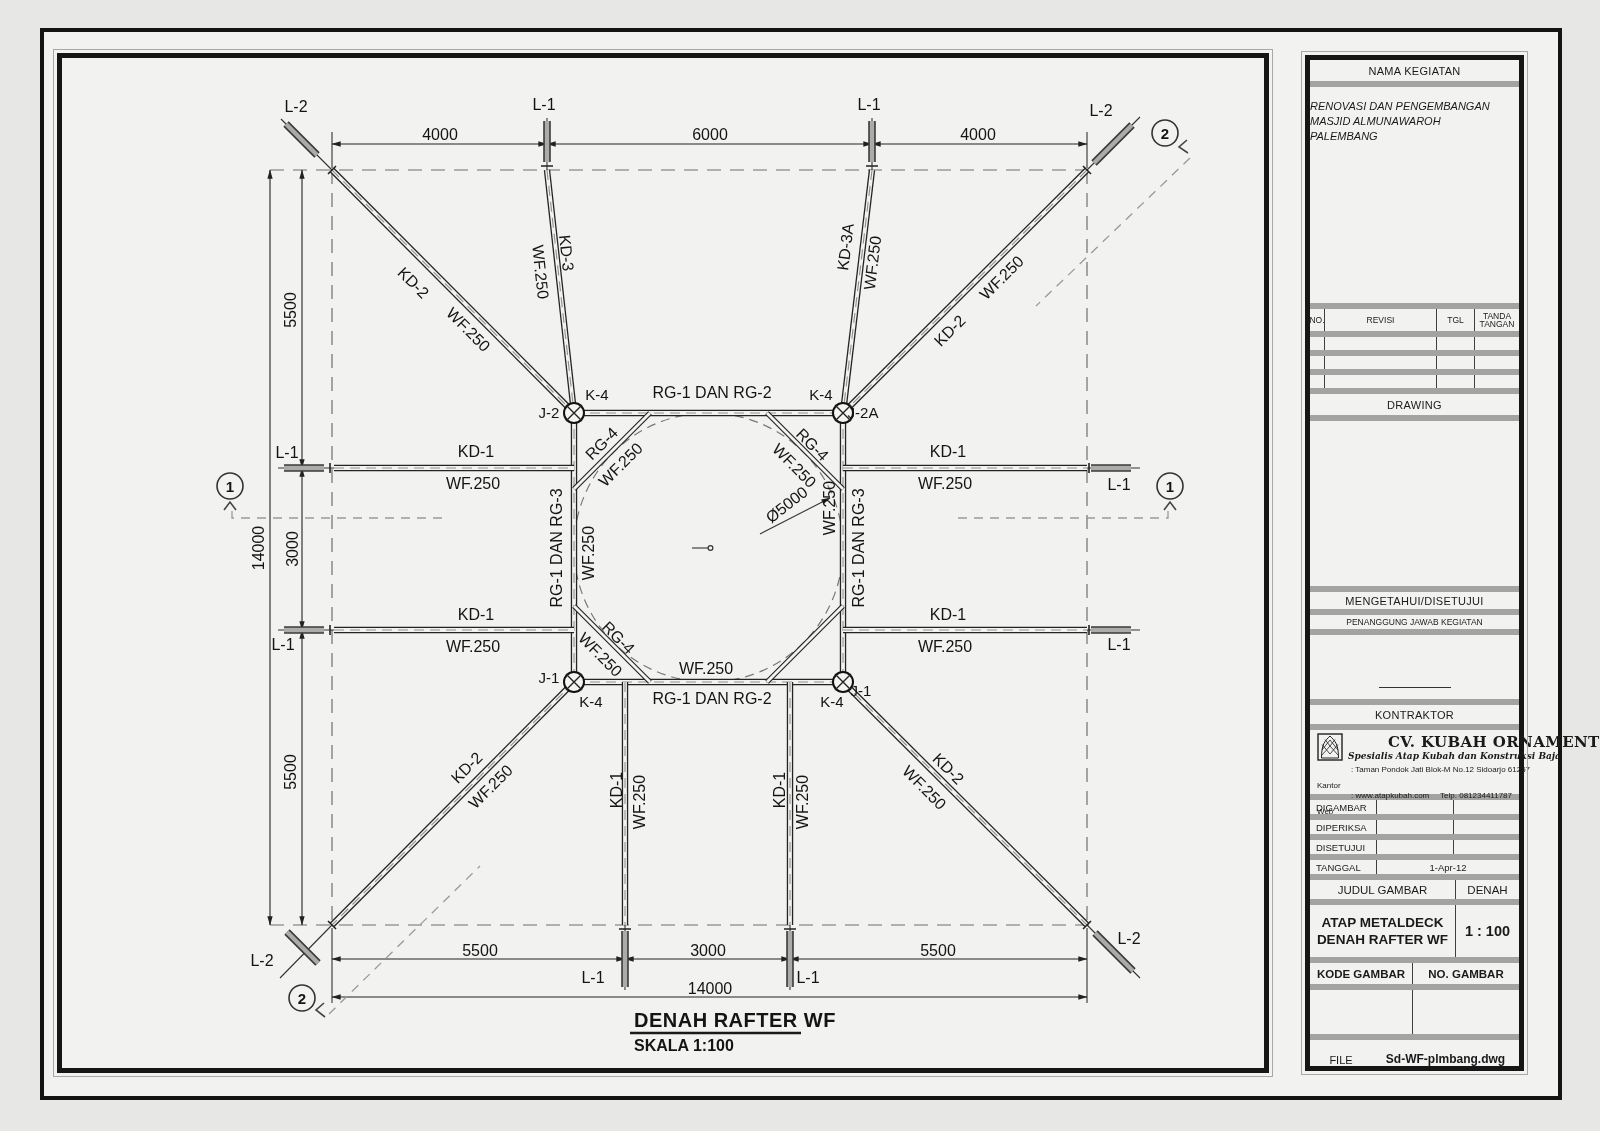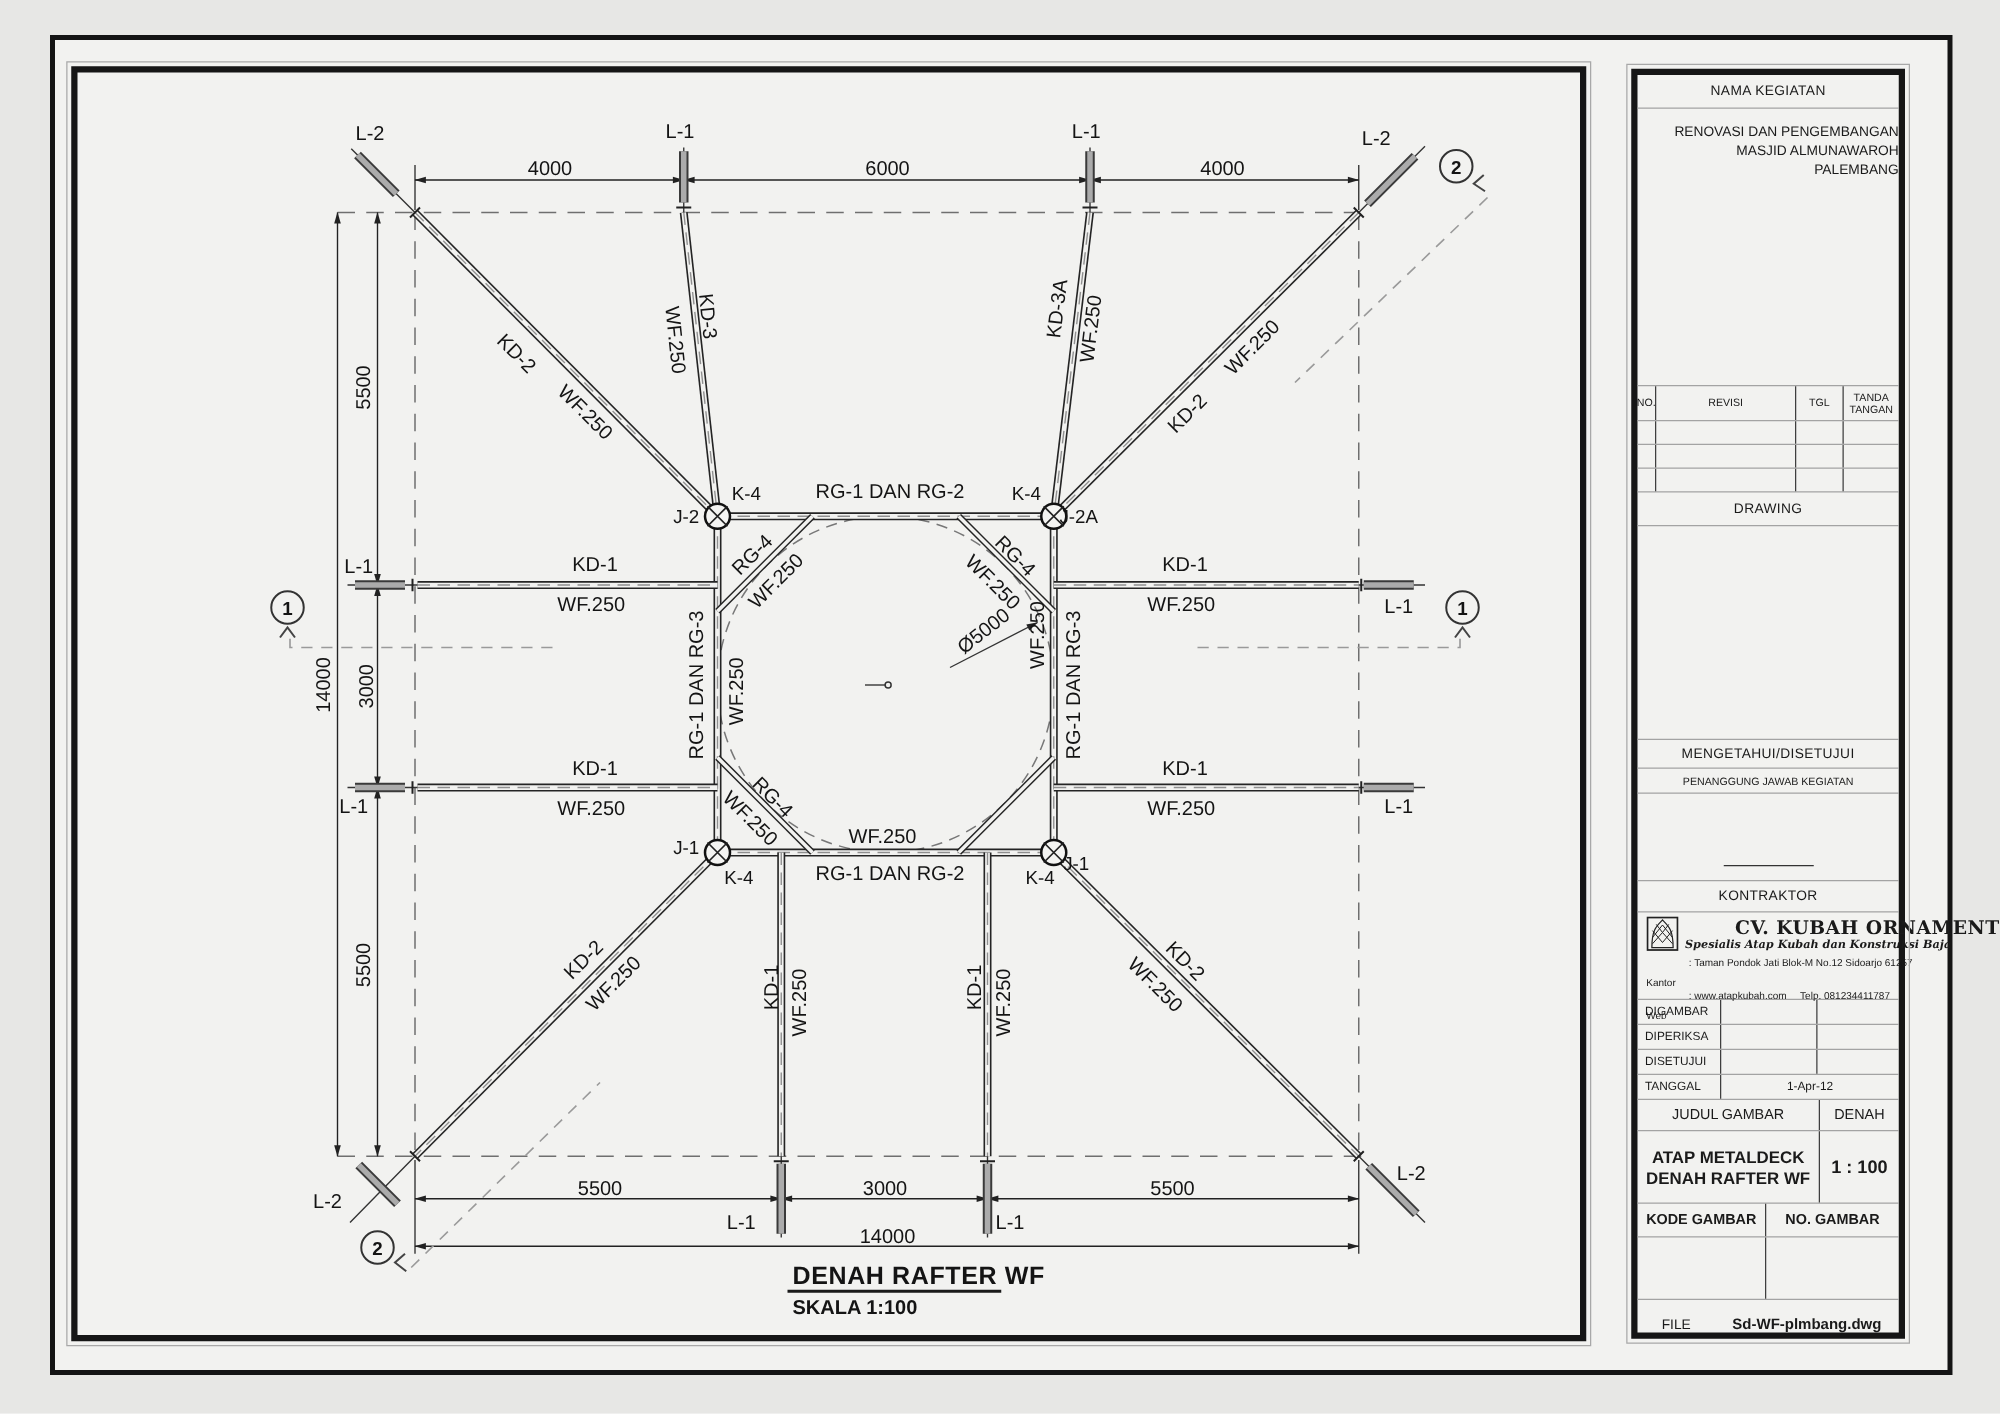--- a/index.html
+++ b/index.html
@@ -31,24 +31,24 @@
   .x-line{stroke:#333;stroke-width:1.1;fill:none;}
   .tick{stroke:#222;stroke-width:1.6;}
   .p-out{stroke:#3a3a3a;stroke-width:7.6;fill:none;}
   .p-in{stroke:#ababab;stroke-width:4.4;fill:none;}
   .node-c{fill:#f4f4f2;stroke:#111;stroke-width:2;}
   .node-x{stroke:#222;stroke-width:1.4;}
   .scirc{fill:#f2f2f0;stroke:#333;stroke-width:1.6;}
   .sarr{stroke:#444;stroke-width:1.6;fill:none;}
   .uline{stroke:#1a1a1a;stroke-width:2.4;}
   
-  .tb-row{border-bottom:1px solid #a3a3a3;box-sizing:border-box;flex:none;}
+  .tb-row{border-bottom:6px solid #a3a3a3;box-sizing:border-box;flex:none;}
   .tb-center{display:flex;align-items:center;justify-content:center;text-align:center;}
   .tb-h{font-size:11px;letter-spacing:.3px;}
-  .proj{padding-top:12px;line-height:15px;font-size:11px;text-align:right;}
+  .proj{padding-top:12px;line-height:15px;font-size:11px;text-align:left;font-style:italic;}
   .shopdrawing{font-size:21px;letter-spacing:1px;color:#222;}
   .revgrid{display:grid;grid-template-columns:15px 112px 38px 1fr;}
   .revgrid>div{border-right:1px solid #3f3f3f;display:flex;align-items:center;justify-content:center;text-align:center;}
   .revgrid>div:last-child{border-right:none;}
   .revh{font-size:8.5px;line-height:8.5px;}
   .siggrid{display:grid;grid-template-columns:67px 77px 1fr;}
   .siggrid>div{border-right:1px solid #3f3f3f;display:flex;align-items:center;font-size:9.5px;padding-left:6px;box-sizing:border-box;}
   .siggrid>div:last-child{border-right:none;}
   .company{padding:3px 7px 0 7px;}
   .co-top{display:flex;align-items:flex-start;}

